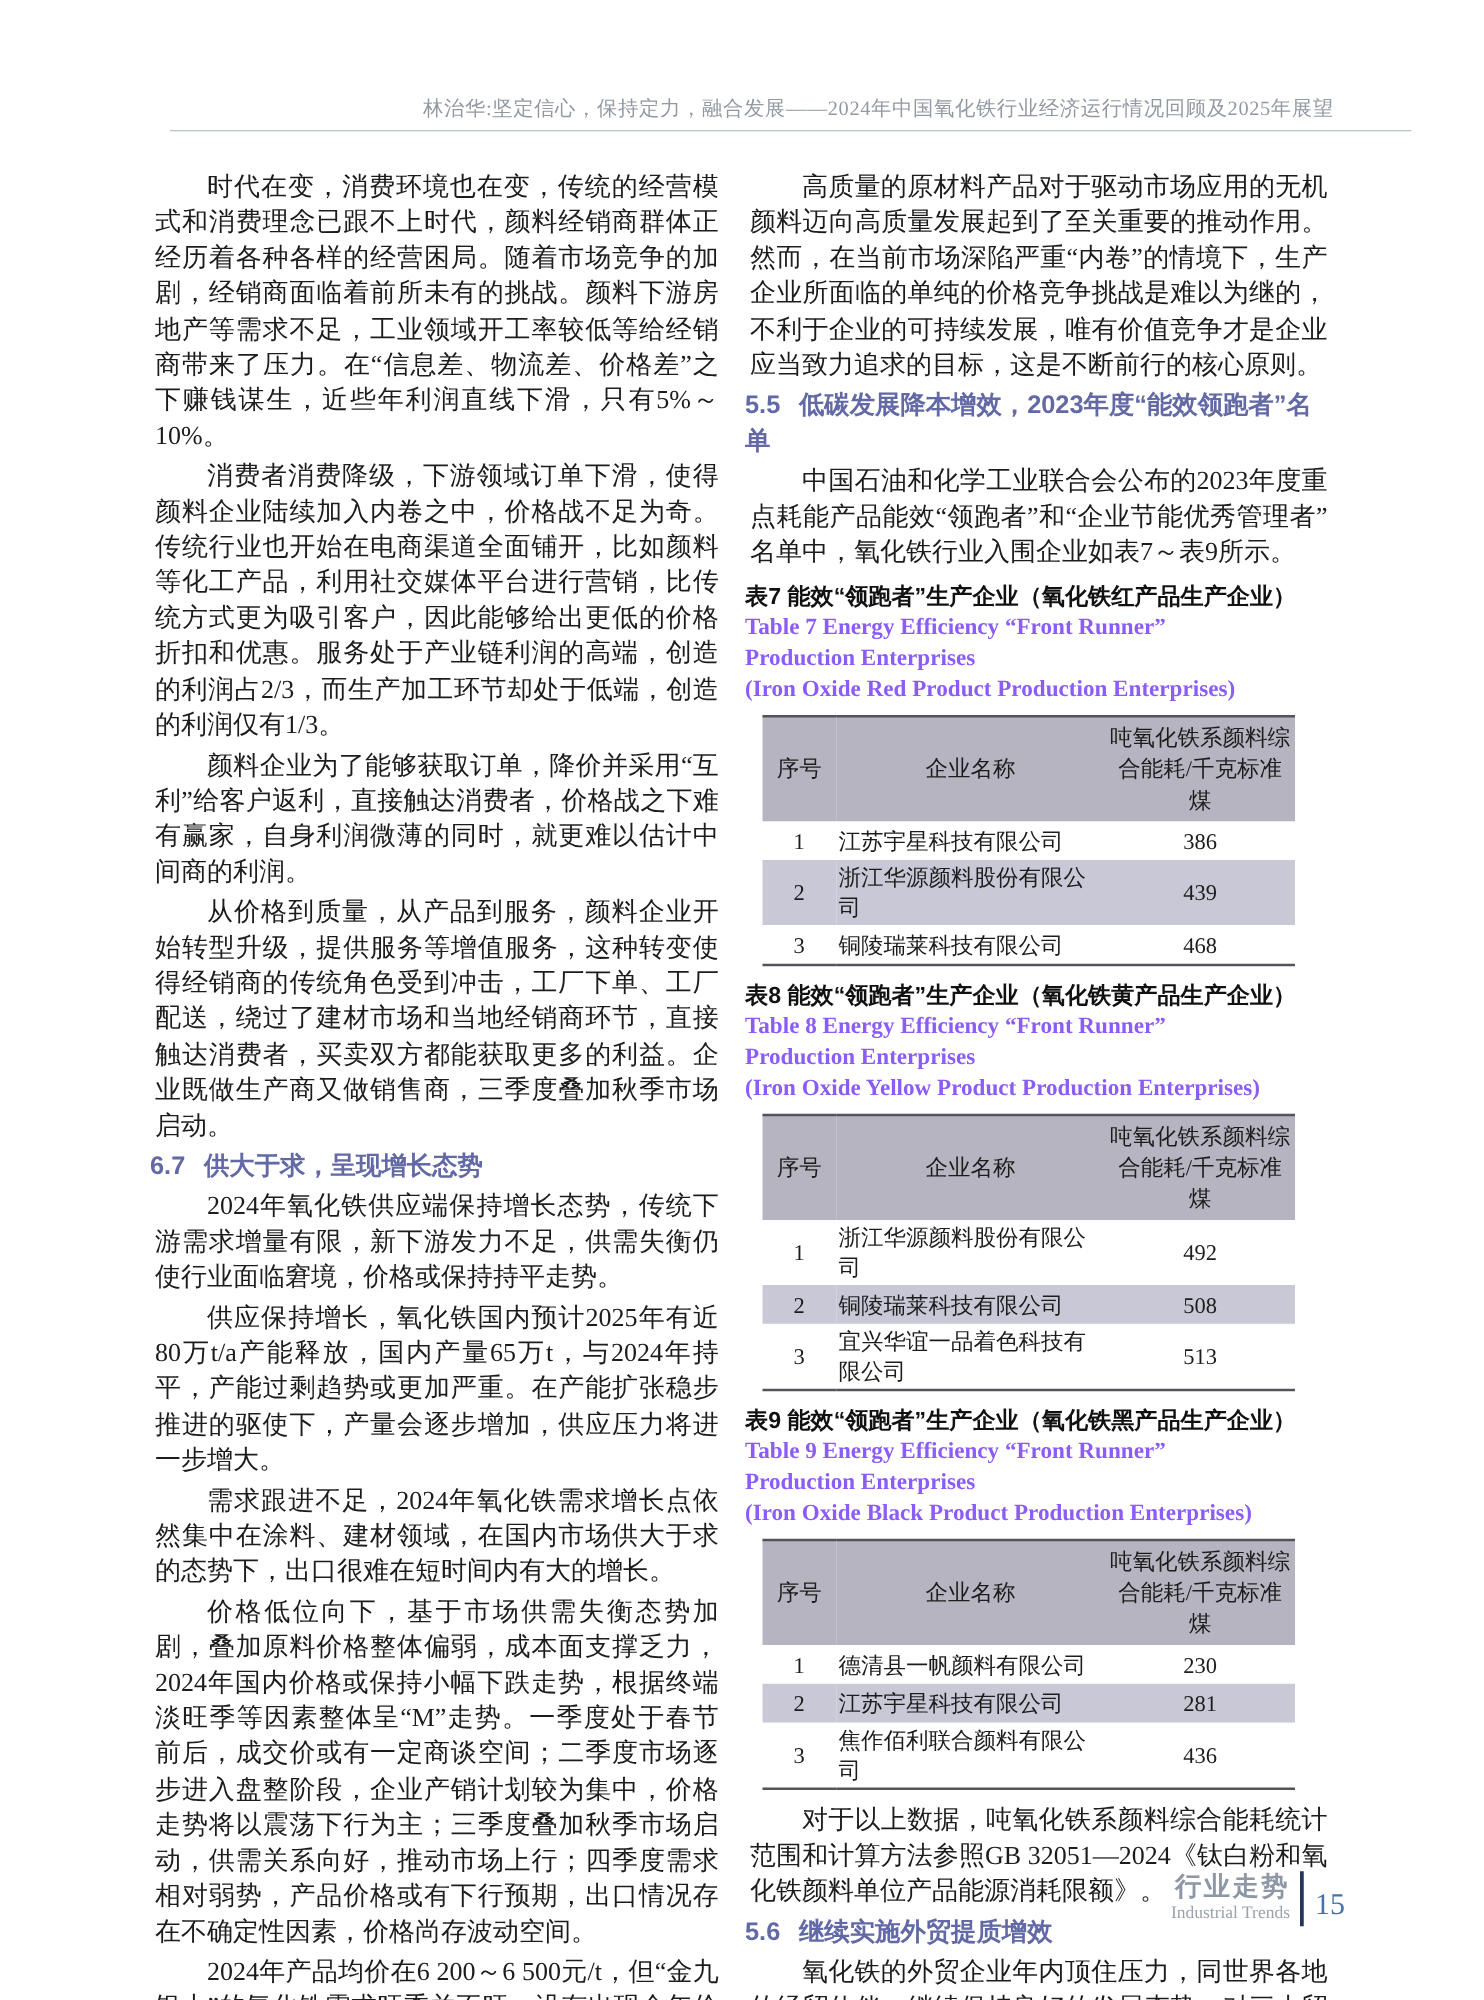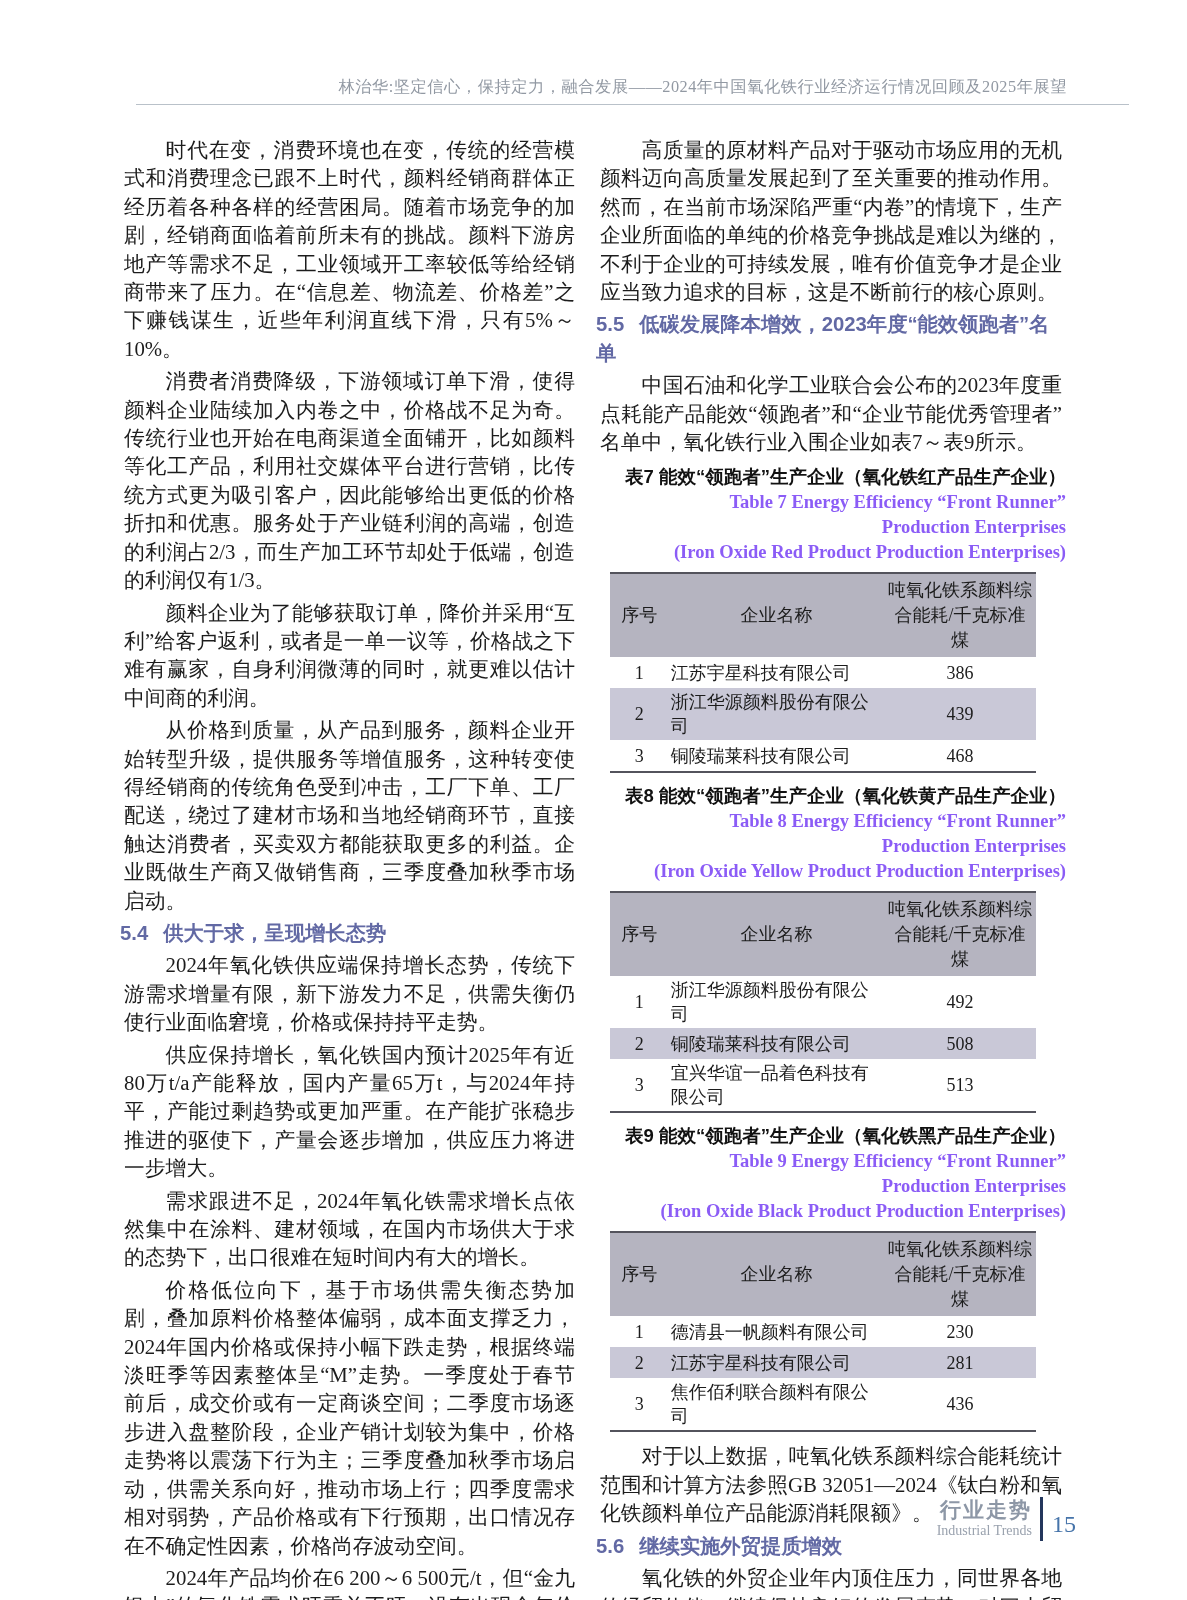--- a/index.html
+++ b/index.html
@@ -42,21 +42,21 @@
   p.body-para{margin:4px;text-indent:2em;}
   .section-heading{
     margin:0;
     font-family:"Liberation Sans", sans-serif;
     font-weight:bold;font-size:20.3px;line-height:28.4px;
     color:var(--accent-heading,#6269a4);
     text-align:left;
   }
   .section-heading .sec-num{margin-right:15px;}
   .table-block{margin:8px 0 10px 0;}
-  .tbl-caption{text-align:right;}
+  .tbl-caption{text-align:left;}
   .cap-cn{
     font-family:"Liberation Sans", sans-serif;
     font-weight:bold;font-size:18.5px;line-height:26px;
     color:#111;
   }
   .cap-en{
     font-family:"Liberation Serif", serif;
     font-weight:bold;font-size:18.5px;line-height:25px;
     color:#8b5cf6;
   }
@@ -107,23 +107,23 @@
 <body>
 
 <div class="page">
 
   <div class="running-title">林治华:坚定信心，保持定力，融合发展——2024年中国氧化铁行业经济运行情况回顾及2025年展望</div>
   <div class="header-rule"></div>
 
   <div class="col col-left">
     <p class="body-para">时代在变，消费环境也在变，传统的经营模式和消费理念已跟不上时代，颜料经销商群体正经历着各种各样的经营困局。随着市场竞争的加剧，经销商面临着前所未有的挑战。颜料下游房地产等需求不足，工业领域开工率较低等给经销商带来了压力。在“信息差、物流差、价格差”之下赚钱谋生，近些年利润直线下滑，只有5%～10%。</p>
     <p class="body-para">消费者消费降级，下游领域订单下滑，使得颜料企业陆续加入内卷之中，价格战不足为奇。传统行业也开始在电商渠道全面铺开，比如颜料等化工产品，利用社交媒体平台进行营销，比传统方式更为吸引客户，因此能够给出更低的价格折扣和优惠。服务处于产业链利润的高端，创造的利润占2/3，而生产加工环节却处于低端，创造的利润仅有1/3。</p>
-    <p class="body-para">颜料企业为了能够获取订单，降价并采用“互利”给客户返利，或者是一单一议等，价格战之下难有赢家，自身利润微薄的同时，就更难以估计中间商的利润。</p>
+    <p class="body-para">颜料企业为了能够获取订单，降价并采用“互利”给客户返利，直接触达消费者，价格战之下难有赢家，自身利润微薄的同时，就更难以估计中间商的利润。</p>
     <p class="body-para">从价格到质量，从产品到服务，颜料企业开始转型升级，提供服务等增值服务，这种转变使得经销商的传统角色受到冲击，工厂下单、工厂配送，绕过了建材市场和当地经销商环节，直接触达消费者，买卖双方都能获取更多的利益。企业既做生产商又做销售商，三季度叠加秋季市场启动。</p>
-    <h3 class="section-heading"><span class="sec-num">5.4</span><span>供大于求，呈现增长态势</span></h3>
+    <h3 class="section-heading"><span class="sec-num">6.7</span><span>供大于求，呈现增长态势</span></h3>
     <p class="body-para">2024年氧化铁供应端保持增长态势，传统下游需求增量有限，新下游发力不足，供需失衡仍使行业面临窘境，价格或保持持平走势。</p>
     <p class="body-para">供应保持增长，氧化铁国内预计2025年有近80万t/a产能释放，国内产量65万t，与2024年持平，产能过剩趋势或更加严重。在产能扩张稳步推进的驱使下，产量会逐步增加，供应压力将进一步增大。</p>
     <p class="body-para">需求跟进不足，2024年氧化铁需求增长点依然集中在涂料、建材领域，在国内市场供大于求的态势下，出口很难在短时间内有大的增长。</p>
     <p class="body-para">价格低位向下，基于市场供需失衡态势加剧，叠加原料价格整体偏弱，成本面支撑乏力，2024年国内价格或保持小幅下跌走势，根据终端淡旺季等因素整体呈“M”走势。一季度处于春节前后，成交价或有一定商谈空间；二季度市场逐步进入盘整阶段，企业产销计划较为集中，价格走势将以震荡下行为主；三季度叠加秋季市场启动，供需关系向好，推动市场上行；四季度需求相对弱势，产品价格或有下行预期，出口情况存在不确定性因素，价格尚存波动空间。</p>
     <p class="body-para">2024年产品均价在6 200～6 500元/t，但“金九银十”的氧化铁需求旺季并不旺，没有出现全年价格预期的高点6 800～7 000元/t。</p>
   </div>
 
   <div class="col col-right">
     <p class="body-para">高质量的原材料产品对于驱动市场应用的无机颜料迈向高质量发展起到了至关重要的推动作用。然而，在当前市场深陷严重“内卷”的情境下，生产企业所面临的单纯的价格竞争挑战是难以为继的，不利于企业的可持续发展，唯有价值竞争才是企业应当致力追求的目标，这是不断前行的核心原则。</p>
     <h3 class="section-heading"><span class="sec-num">5.5</span><span>低碳发展降本增效，2023年度“能效领跑者”名单</span></h3>

